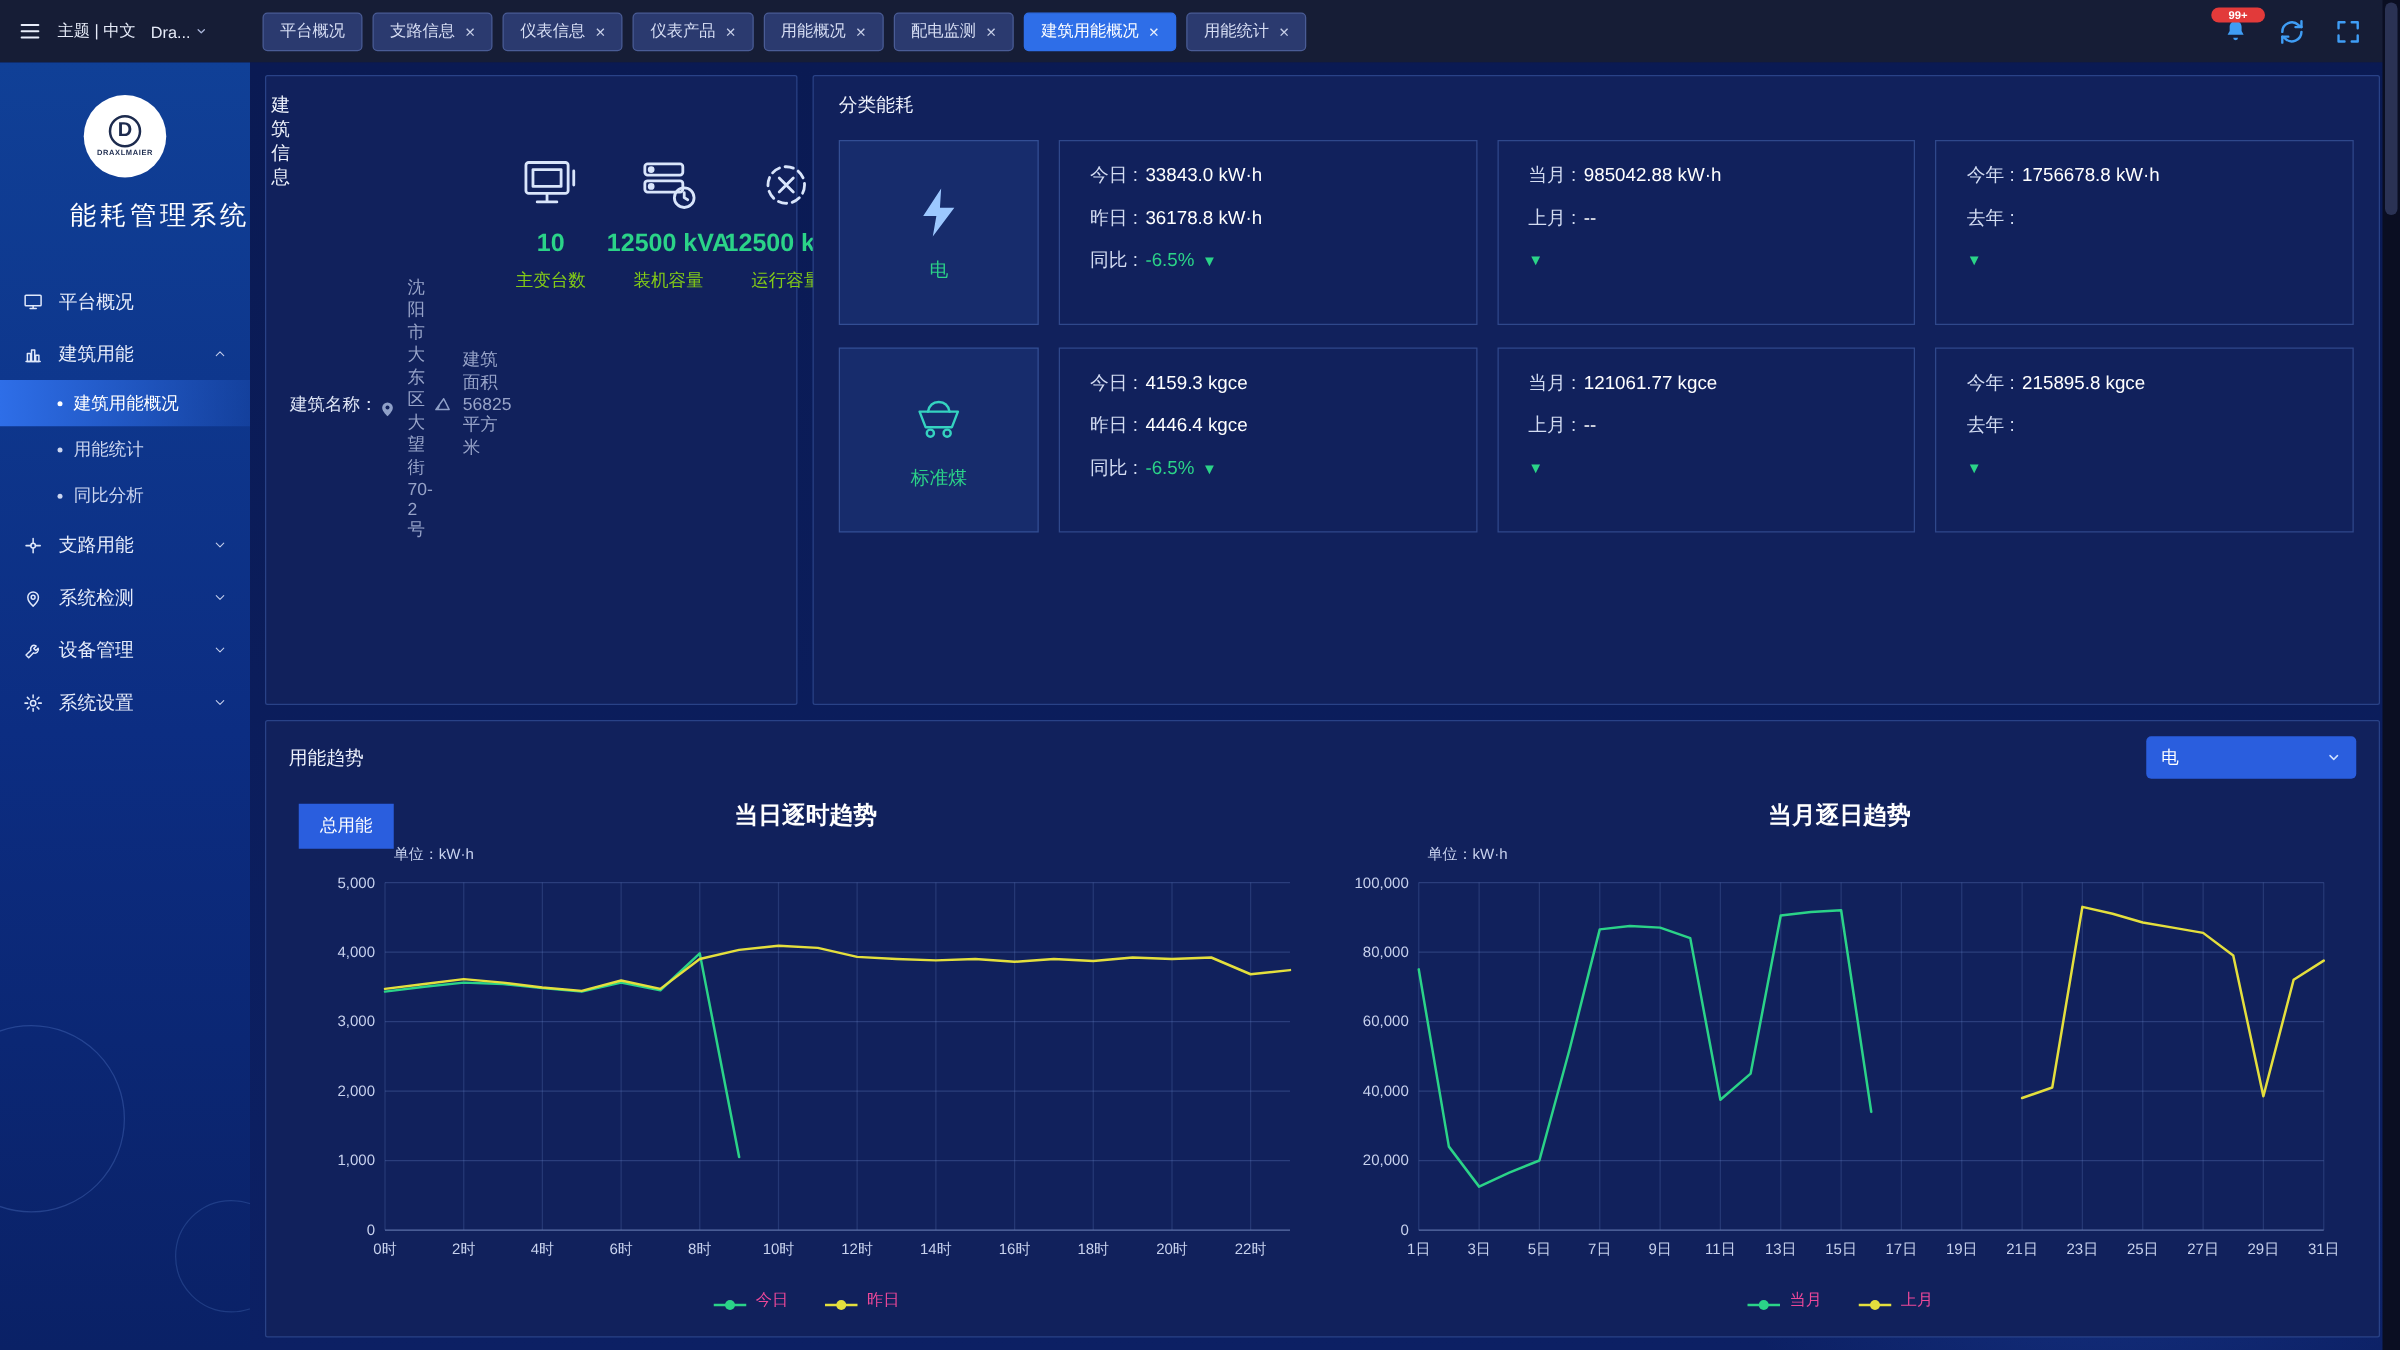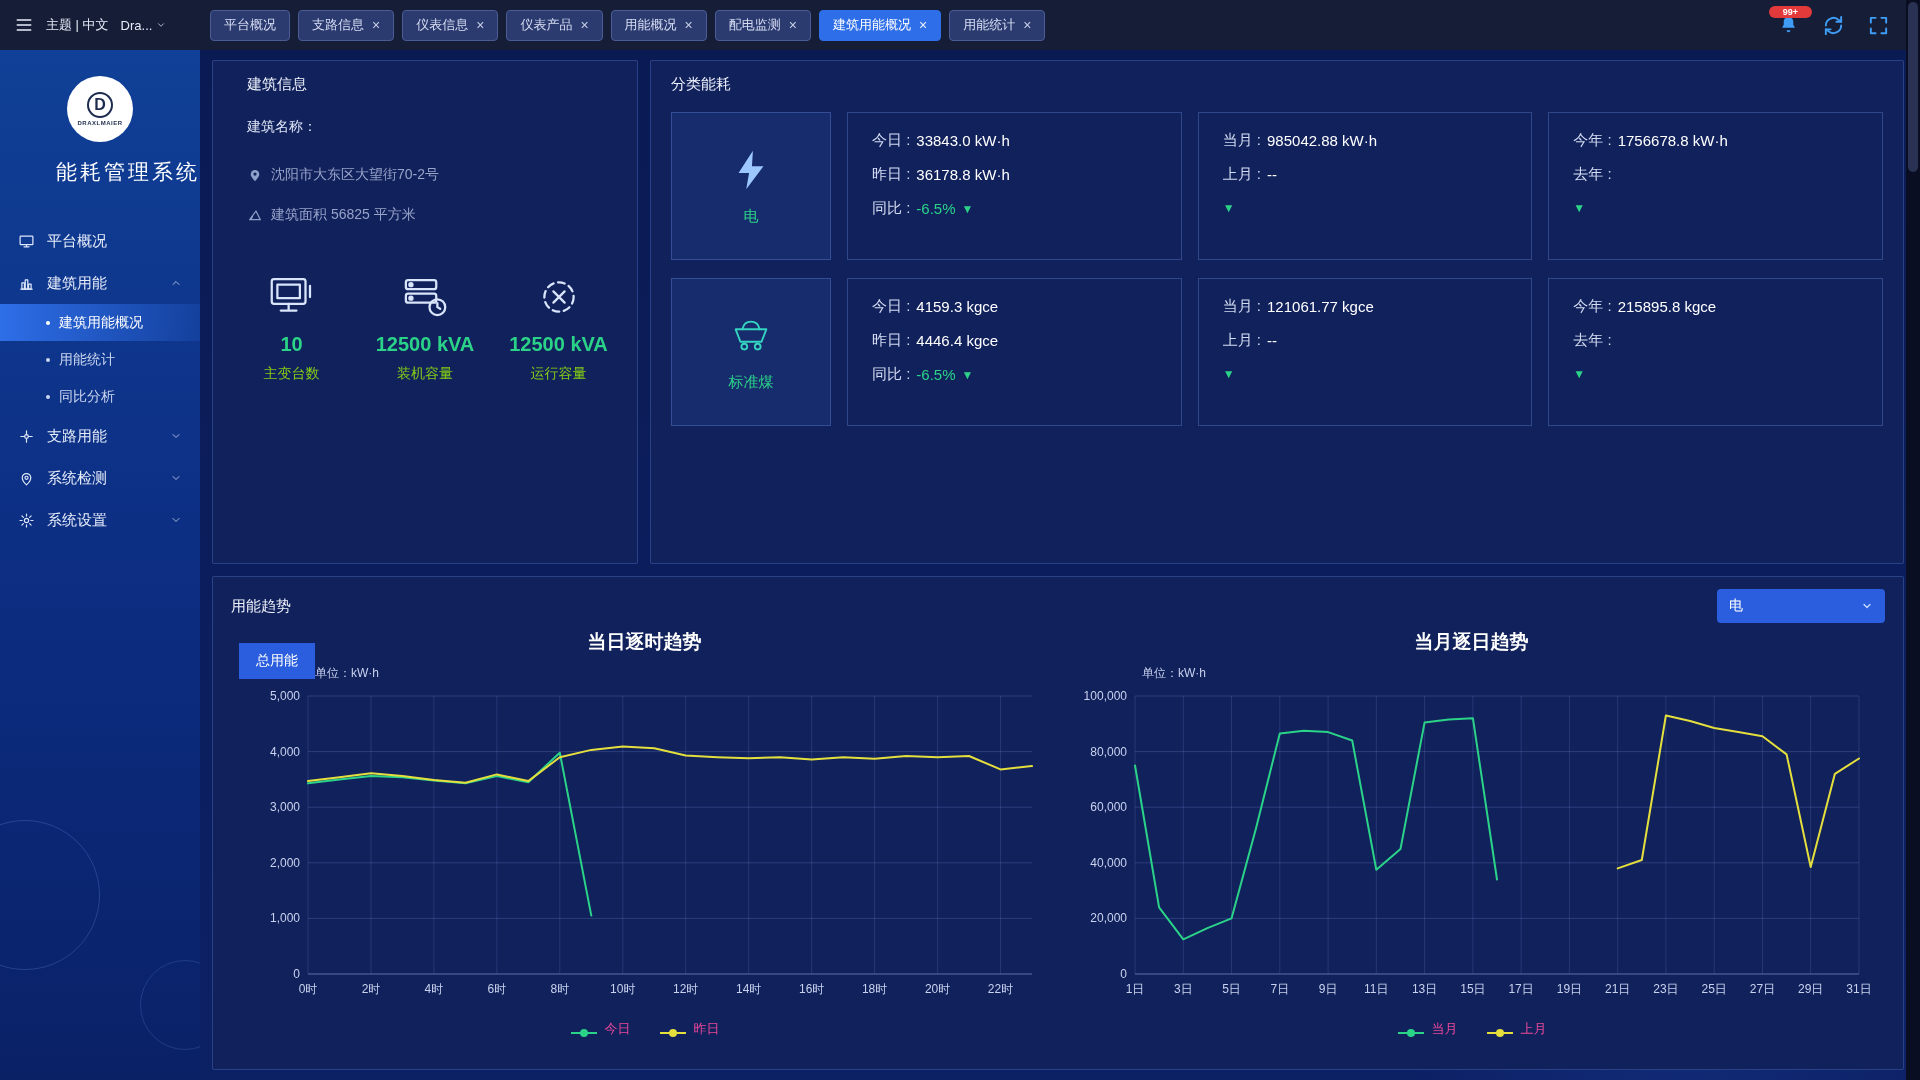--- a/index.html
+++ b/index.html
@@ -54,21 +54,21 @@
 background:
  radial-gradient(480px 280px at 86% 94%, rgba(45,95,210,.22), transparent 60%),
  radial-gradient(340px 220px at 18% 86%, rgba(45,95,210,.16), transparent 60%),
  linear-gradient(180deg,#0a1a53 0%,#0c2064 100%)}
 .panel{background:#11215c;border:1px solid rgba(82,120,205,.38);border-radius:2px}
 .panel-title{color:#eef2fc;font-size:15px}
 
 .top-row{display:flex;gap:12px;height:504px;flex:0 0 504px}
 
 
-.building-panel{flex:0 0 426px;width:426px;padding:14px 34px;display:flex;flex-direction:column}
+.building-panel{flex:0 0 426px;width:426px;padding:14px 4px;display:flex;flex-direction:row}
 .name-row{display:flex;align-items:center;gap:10px;margin-top:24px}
 .name-label{color:#dfe6f6;font-size:14px;white-space:nowrap}
 .select{flex:1;height:38px;background:#152b6d;border:1px solid #3c5caa;border-radius:4px;display:flex;align-items:center;padding:0 12px;color:#fff;font-size:14px;cursor:pointer}
 .select .sel-caret{margin-left:auto;color:#6f8fd8;display:flex}
 .select .sel-caret svg{width:12px;height:12px}
 .addr-row,.area-row{display:flex;align-items:center;gap:8px;color:#97a3c8;font-size:14px}
 .addr-row{margin-top:30px}
 .area-row{margin-top:22px}
 .addr-row svg,.area-row svg{width:16px;height:16px;color:#8fa0c8;flex:0 0 16px}
 .building-stats{display:flex;justify-content:space-between;margin-top:46px}
@@ -92,21 +92,21 @@
 .stat-v.green{color:#2bd388}
 .arrow{color:#2bd388;font-size:12px}
 
 
 .trend-panel{flex:1;min-height:0;position:relative;padding:12px 18px;display:flex;flex-direction:column}
 .trend-head{display:flex;align-items:center;justify-content:space-between}
 .trend-select{width:168px;height:34px;background:#2a5ede;border-radius:4px;color:#fff;font-size:14px;display:flex;align-items:center;padding:0 12px;cursor:pointer}
 .trend-select .sel-caret{margin-left:auto;color:#cfe0ff;display:flex}
 .trend-select .sel-caret svg{width:12px;height:12px}
 .total-btn{position:absolute;left:26px;top:66px;background:#2a5ede;color:#fff;border:none;border-radius:0;padding:9px 17px;font-size:14px;cursor:pointer;font-family:inherit}
-.charts-row{flex:1;display:flex;margin-top:2px;min-height:0}
+.charts-row{flex:1;display:flex;margin-top:12px;min-height:0}
 .chart{flex:1;display:flex;flex-direction:column;align-items:center;min-width:0}
 .chart-title{color:#fff;font-weight:bold;font-size:19px;margin-top:4px}
 .chart-unit{align-self:flex-start;color:#c8d2ee;font-size:12px;margin:10px 0 0 84px}
 .chart-svg-wrap{margin-top:2px}
 .legend{display:flex;gap:28px;justify-content:center;margin-top:2px}
 .legend-item{display:flex;align-items:flex-end;gap:7px;color:#ec4899;font-size:13px;cursor:pointer}
 </style>
 </head>
 <body>
 
@@ -249,20 +249,33 @@
             </span>
           </div>
           <div class="nav-item">
             <span class="nav-icon">
               <svg viewBox="0 0 24 24" fill="none" stroke="currentColor" stroke-width="1.7" stroke-linecap="round" stroke-linejoin="round">
                 <path d="M12 21s-6-5.2-6-10a6 6 0 1 1 12 0c0 4.8-6 10-6 10z"></path>
                 <circle cx="12" cy="11" r="2.2"></circle>
               </svg>
             </span>
             <span class="nav-label">系统检测</span>
+            <span class="nav-caret ">
+              <svg viewBox="0 0 24 24" fill="none" stroke="currentColor" stroke-width="1.7" stroke-linecap="round" stroke-linejoin="round">
+                <polyline points="6 9 12 15 18 9"></polyline>
+              </svg>
+            </span>
+          </div>
+          <div class="nav-item">
+            <span class="nav-icon">
+              <svg viewBox="0 0 24 24" fill="none" stroke="currentColor" stroke-width="1.7" stroke-linecap="round" stroke-linejoin="round">
+                <path d="M14.7 6.3a4 4 0 0 0-5.2 5.2L4 17l3 3 5.5-5.5a4 4 0 0 0 5.2-5.2l-2.6 2.6-2.4-2.4 2.6-2.6z"></path>
+              </svg>
+            </span>
+            <span class="nav-label">设备管理</span>
             <span class="nav-caret ">
               <svg viewBox="0 0 24 24" fill="none" stroke="currentColor" stroke-width="1.7" stroke-linecap="round" stroke-linejoin="round">
                 <polyline points="6 9 12 15 18 9"></polyline>
               </svg>
             </span>
           </div>
           <div class="nav-item">
             <span class="nav-icon">
               <svg viewBox="0 0 24 24" fill="none" stroke="currentColor" stroke-width="1.7" stroke-linecap="round" stroke-linejoin="round">
                 <circle cx="12" cy="12" r="3"></circle>

